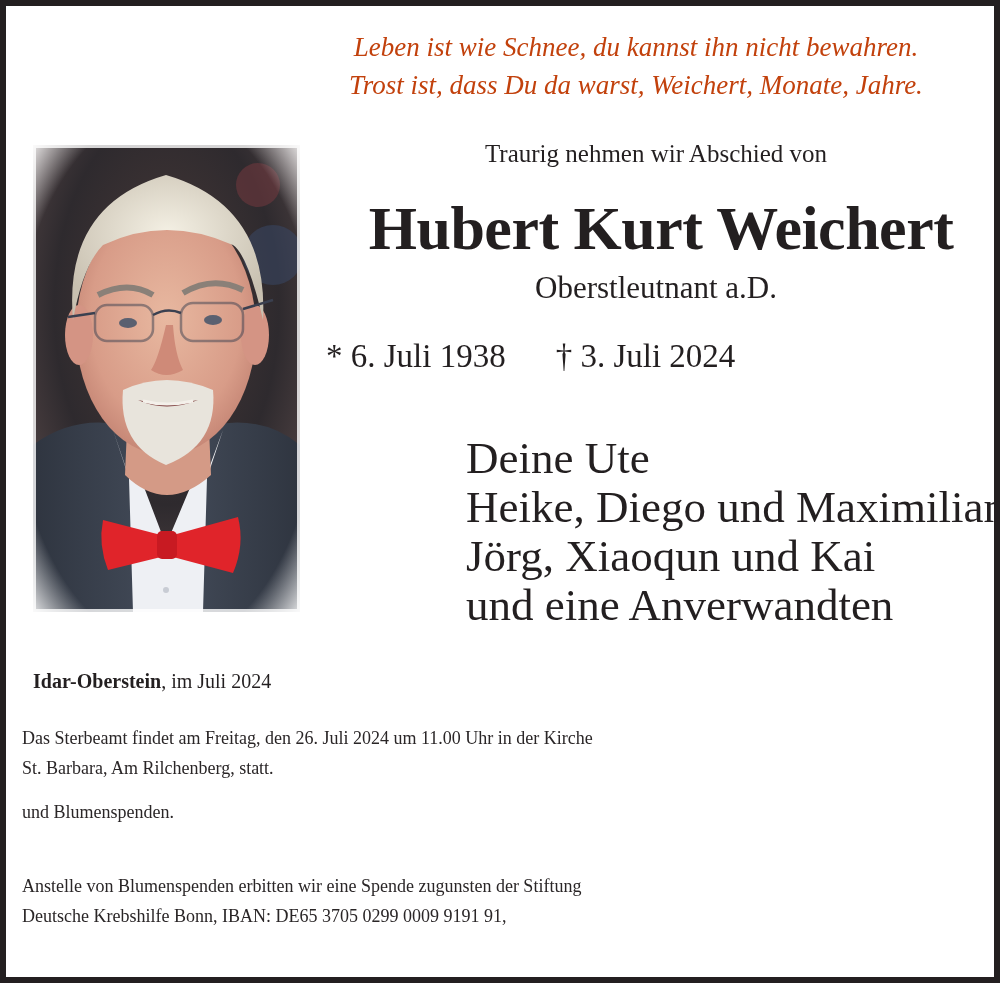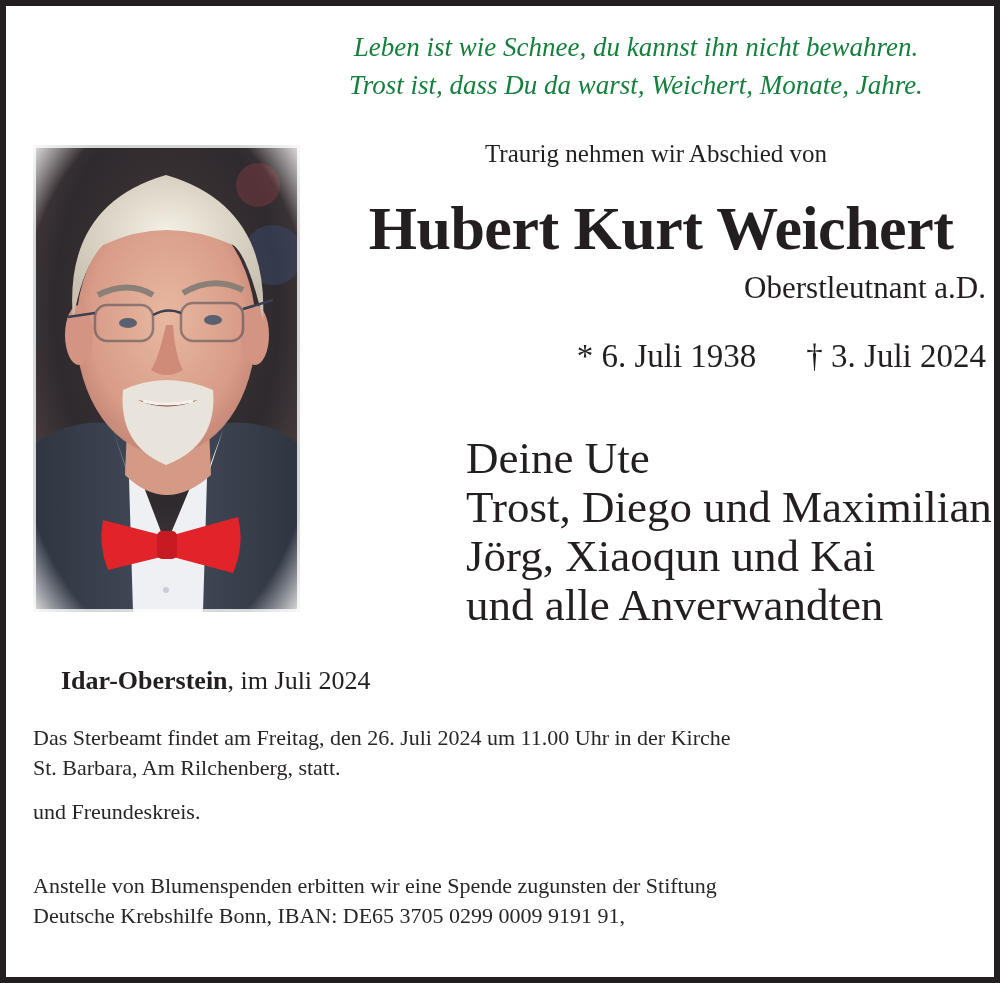--- a/index.html
+++ b/index.html
@@ -23,21 +23,21 @@
       font-family: "Liberation Serif", "DejaVu Serif", serif;
     }
     .abs { position: absolute; }
 
     .poem {
       left: 300px; top: 22px; width: 660px;
       font-style: italic;
       font-size: 27px;
       line-height: 38px;
       text-align: center;
-      color: #15803d;
+      color: #c2410c;
     }
     .poem div { white-space: nowrap; }
 
     .intro {
       left: 320px; top: 128px; width: 660px;
       text-align: center;
       font-size: 25px;
       line-height: 40px;
       white-space: nowrap;
     }
@@ -45,28 +45,28 @@
       left: 310px; top: 182px; width: 690px;
       text-align: center;
       font-size: 62px;
       font-weight: bold;
       line-height: 80px;
       white-space: nowrap;
       letter-spacing: -0.5px;
     }
     .rank {
       left: 320px; top: 262px; width: 660px;
-      text-align: right;
+      text-align: center;
       font-size: 31px;
       line-height: 40px;
       white-space: nowrap;
     }
     .dates {
       left: 320px; top: 328px; width: 660px;
-      text-align: right;
+      text-align: left;
       font-size: 33px;
       line-height: 44px;
       white-space: nowrap;
     }
     .dates .gap { display: inline-block; width: 50px; }
 
     .family {
       left: 460px; top: 428px; width: 520px;
       font-size: 45px;
       font-weight: normal;
@@ -76,30 +76,29 @@
 
     .photo {
       left: 27px; top: 139px;
       width: 267px; height: 467px;
       overflow: hidden;
     }
     .photo svg { display: block; }
 
     .place {
       left: 27px; top: 655px;
-      font-size: 26px;
+      font-size: 20px;
       line-height: 40px;
       white-space: nowrap;
-      margin-left: 28px;
     }
     .place b { font-weight: bold; }
 
     .info {
-      left: 27px; width: 900px;
-      font-size: 22px;
+      left: 16px; width: 900px;
+      font-size: 18px;
       line-height: 30px;
       color: #2a2627;
     }
     .info div { white-space: nowrap; }
     .info1 { top: 717px; }
     .info2 { top: 791px; }
     .info3 { top: 865px; }
   </style>
 </head>
 <body>
@@ -195,36 +194,36 @@
 
       <circle cx="133" cy="445" r="3" fill="#c8ccd4"></circle>
 
       <rect width="267" height="467" fill="url(#vignette)"></rect>
       <rect x="0" y="0" width="267" height="467" fill="none" stroke="#ffffff" stroke-width="6" stroke-opacity="0.8"></rect>
     </svg>
   </div>
 
   <div class="abs family">
     <div>Deine Ute</div>
-    <div>Trost, Diego und Maximilian</div>
+    <div>Heike, Diego und Maximilian</div>
     <div>Jörg, Xiaoqun und Kai</div>
-    <div>und alle Anverwandten</div>
+    <div>und eine Anverwandten</div>
   </div>
 
   <div class="abs place">
     <b>Idar-Oberstein</b><span>, im Juli 2024</span>
   </div>
 
   <div class="abs info info1">
     <div>Das Sterbeamt findet am Freitag, den 26. Juli 2024 um 11.00 Uhr in der Kirche</div>
     <div>St. Barbara, Am Rilchenberg, statt.</div>
   </div>
 
   <div class="abs info info2">
-    <div>und Freundeskreis.</div>
+    <div>und Blumenspenden.</div>
   </div>
 
   <div class="abs info info3">
     <div>Anstelle von Blumenspenden erbitten wir eine Spende zugunsten der Stiftung</div>
     <div>Deutsche Krebshilfe Bonn, IBAN: DE65 3705 0299 0009 9191 91,</div>
   </div>
 
 </div>
 
 </body></html>

